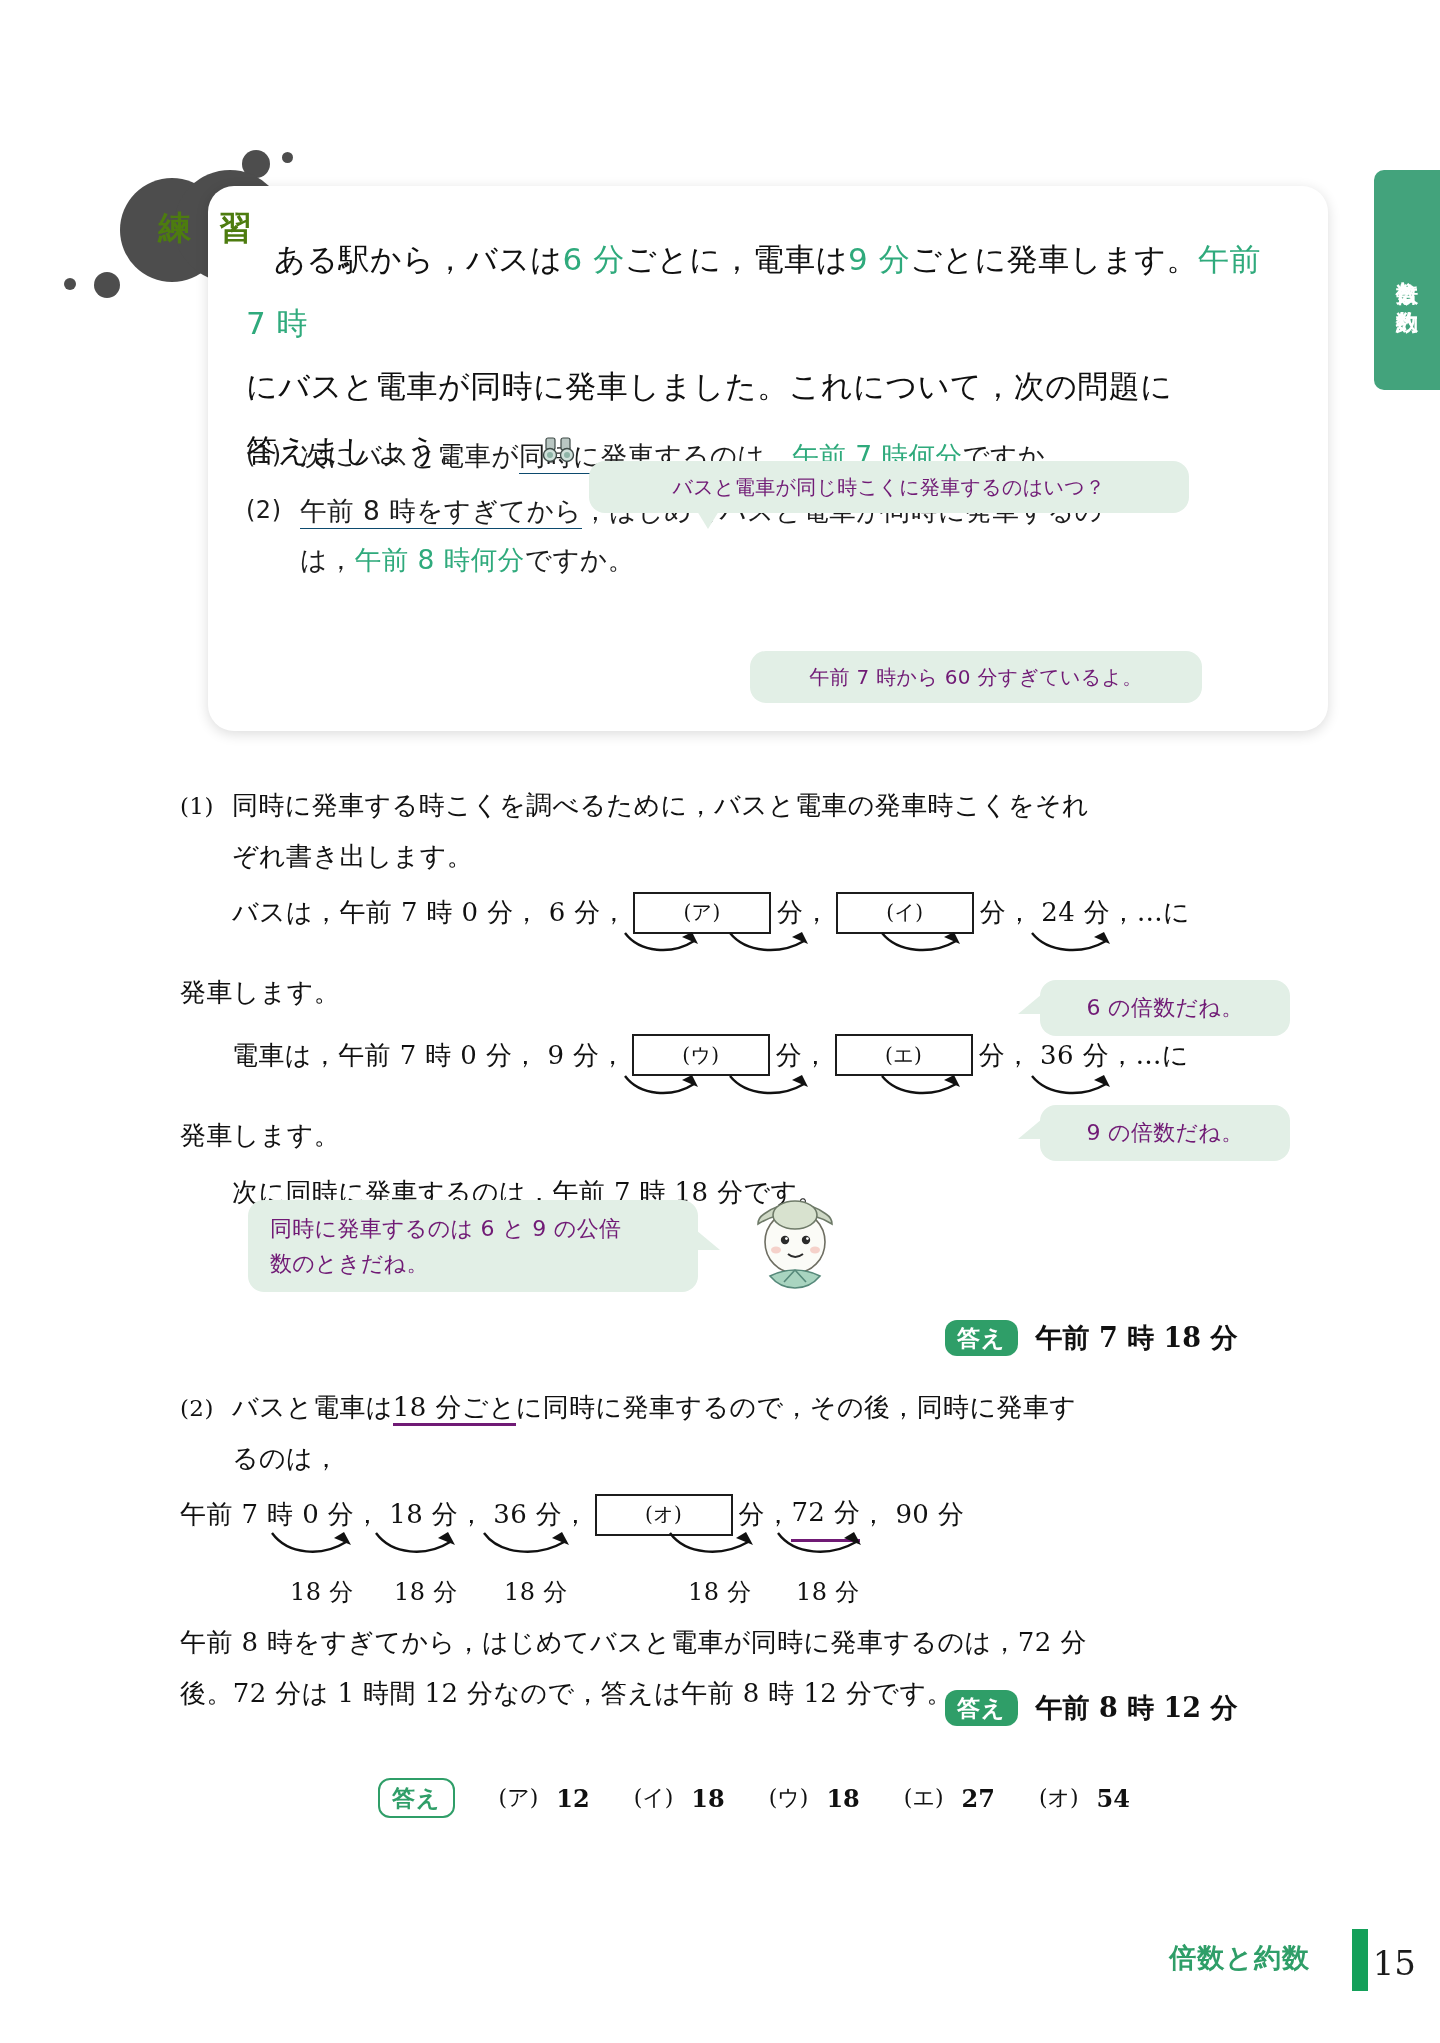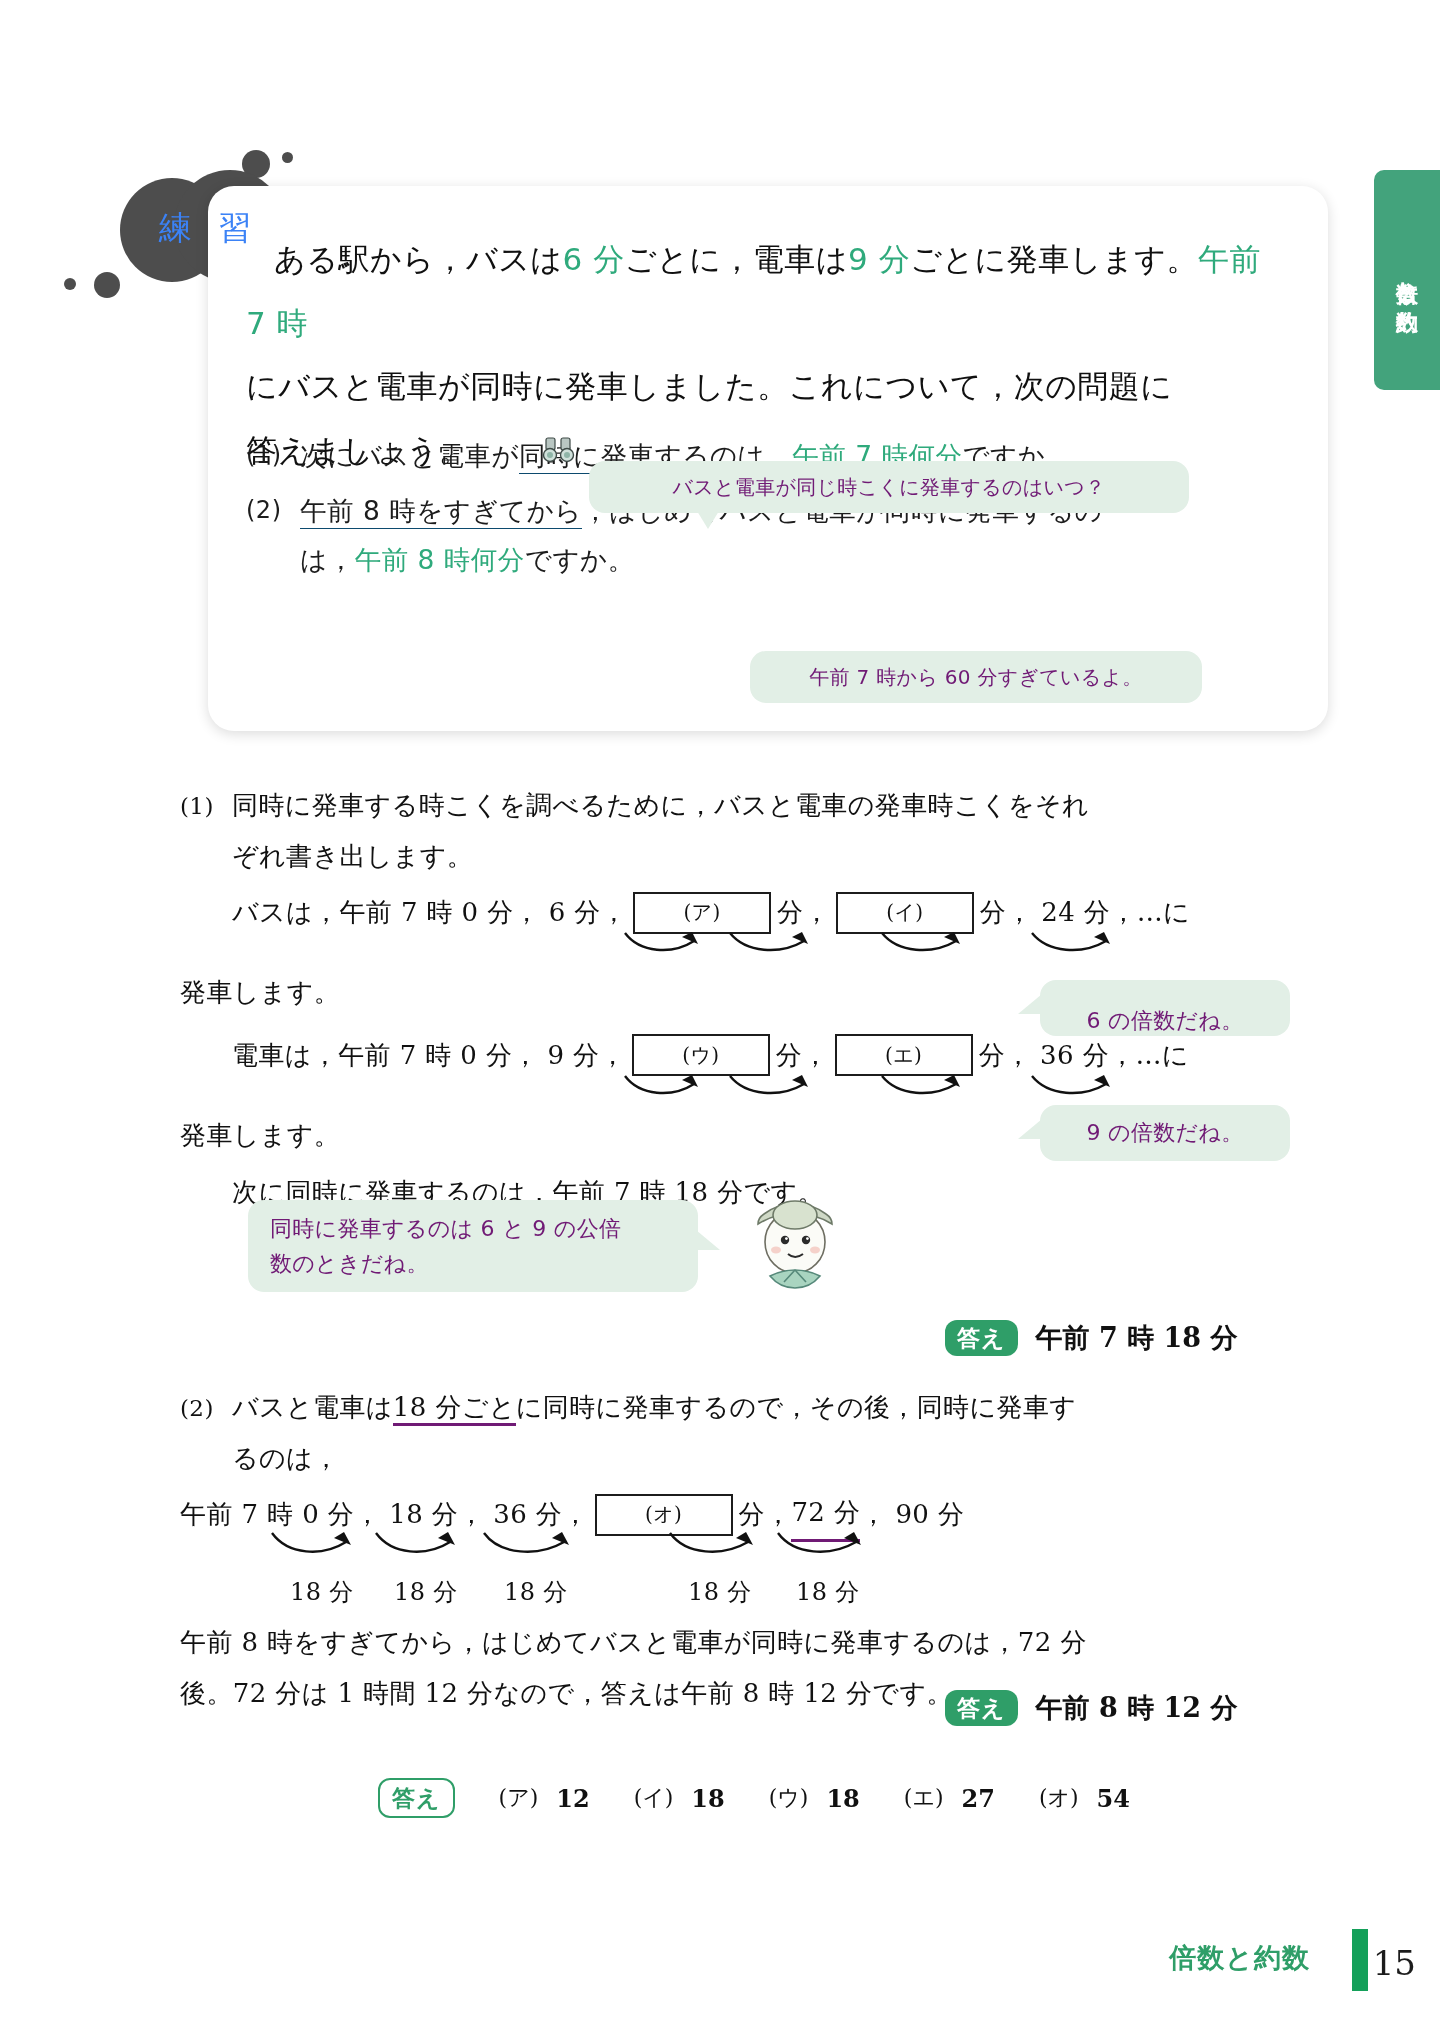--- a/index.html
+++ b/index.html
@@ -48,21 +48,21 @@
   .practice-badge .blob-a { left: 8px;  top: 10px; width: 104px; height: 104px; }
   .practice-badge .blob-b { left: 62px; top: 2px;  width: 112px; height: 112px; }
   .practice-badge .dot { position: absolute; border-radius: 50%; background: #4d4d4d; }
   .practice-badge .d1 { left: 130px; top: -18px; width: 28px; height: 28px; }
   .practice-badge .d2 { left: 170px; top: -16px; width: 11px; height: 11px; }
   .practice-badge .d3 { left: -18px; top: 104px; width: 26px; height: 26px; }
   .practice-badge .d4 { left: -48px; top: 110px; width: 12px; height: 12px; }
   .practice-badge .label {
     position: absolute; left: 0; top: 10px; width: 186px; height: 100px;
     display: flex; align-items: center; justify-content: center;
-    color: #3b82f6; font-size: 33px; font-weight: 400; letter-spacing: 8px;
+    color: #4d7c0f; font-size: 33px; font-weight: 700; letter-spacing: 8px;
     z-index: 3; text-indent: 8px;
   }
 
   
   .problem-card {
     position: absolute; left: 208px; top: 186px; width: 1120px; height: 545px;
     background: #ffffff; border-radius: 26px;
     box-shadow: 0 3px 13px rgba(0,0,0,0.14);
     z-index: 2;
   }
@@ -108,21 +108,21 @@
     border-left: 11px solid transparent;
     border-right: 11px solid transparent;
     border-top: 18px solid #e2efe6;
   }
   .bubble.b1 { left: 589px; top: 461px; width: 600px; height: 52px; }
   .bubble.b1::after { left: 118px; }
   .bubble.b2 { left: 750px; top: 651px; width: 452px; height: 52px; }
   .bubble.b2::after { display: none; }
 
   
-  .bubble.b3 { left: 1040px; top: 980px; width: 250px; height: 56px; font-size: 22px; align-items: flex-end; }
+  .bubble.b3 { left: 1040px; top: 980px; width: 250px; height: 56px; font-size: 22px; }
   .bubble.b3::after {
     display: block; bottom: auto; top: 14px; left: -22px; margin-left: 0;
     border-left: 24px solid transparent; border-right: 0;
     border-top: 0; border-bottom: 20px solid #e2efe6;
     transform: rotate(0deg);
   }
   .bubble.b4 { left: 1040px; top: 1105px; width: 250px; height: 56px; font-size: 22px; }
   .bubble.b4::after {
     display: block; bottom: auto; top: 14px; left: -22px; margin-left: 0;
     border-left: 24px solid transparent; border-right: 0;

